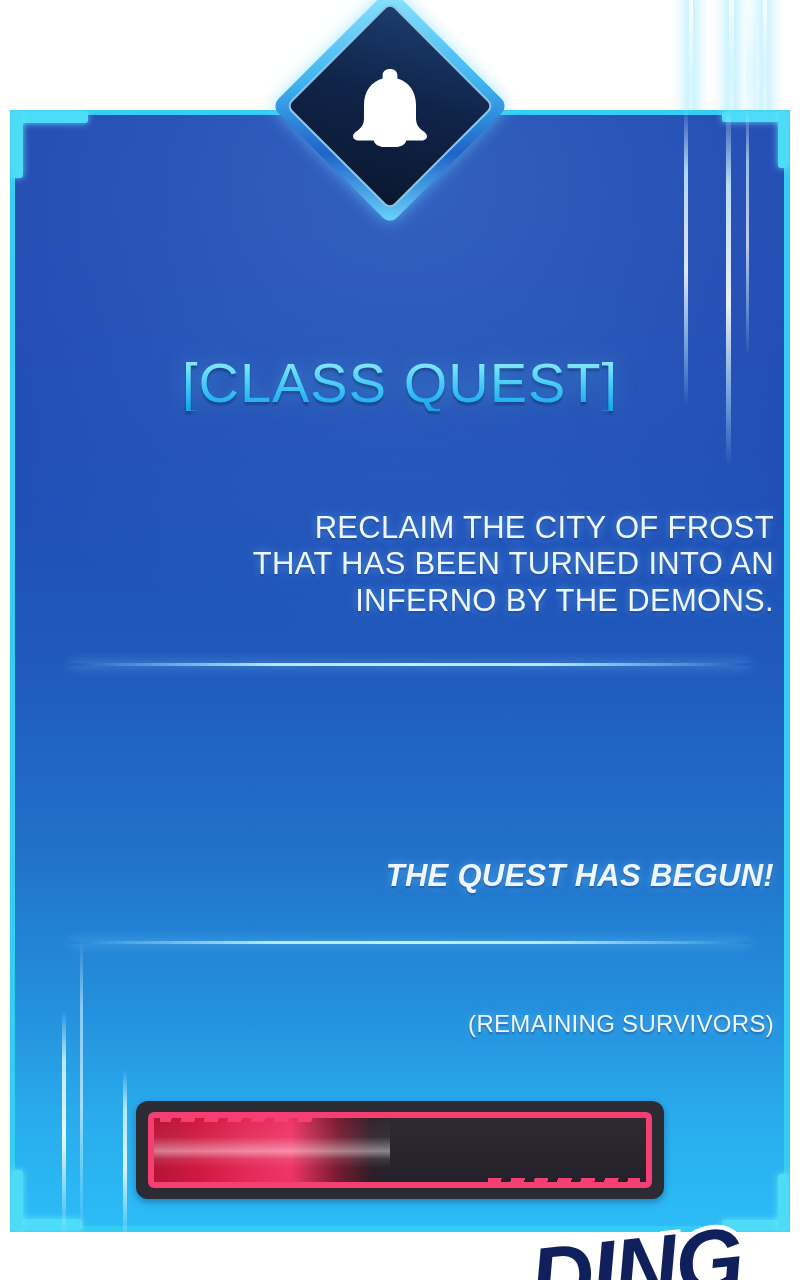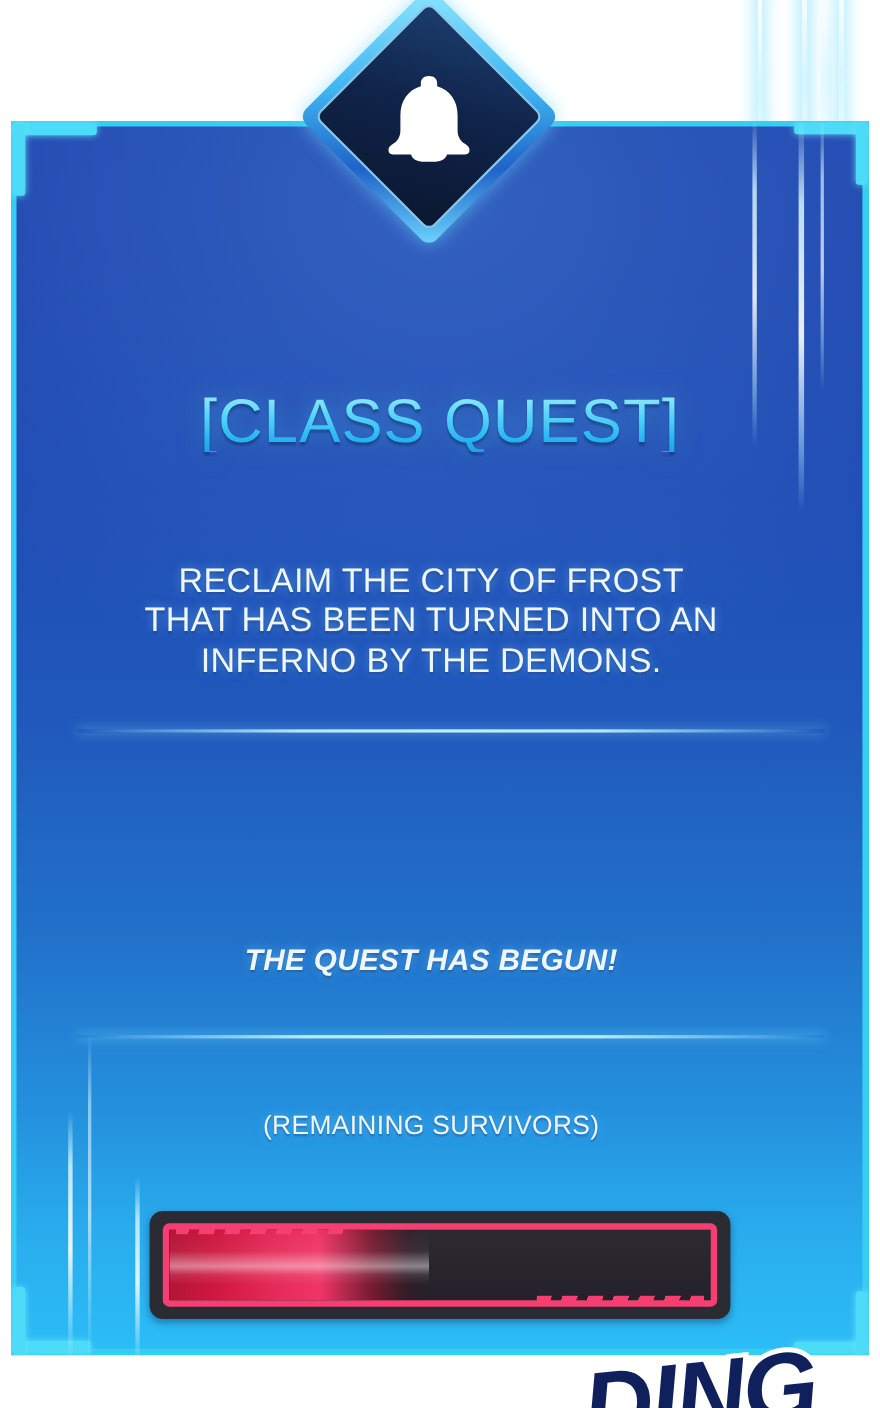--- a/index.html
+++ b/index.html
@@ -137,21 +137,21 @@
     color:transparent;
     -webkit-text-fill-color:transparent;
     filter:drop-shadow(0 0 10px rgba(90,210,255,.55)) drop-shadow(0 3px 1px rgba(8,30,90,.55));
     z-index:4;
   }
 
   
   .body-text {
     position:absolute;
     left:0; right:16px;
-    text-align:center;
+    text-align:right;
     color:#eef7ff;
     text-shadow:0 0 9px rgba(120,200,255,.55), 0 2px 2px rgba(10,35,95,.45);
     z-index:4;
   }
   #objective {
     top:400px;
     font-size:31px;
     font-weight:400;
     line-height:1.17;
     letter-spacing:.3px;
@@ -159,21 +159,21 @@
   #announce {
     top:625px;
     font-size:29px;
     font-style:italic;
     font-weight:700;
     line-height:1.2;
     letter-spacing:.3px;
   }
   #begun {
     top:748px;
-    font-size:27px;
+    font-size:31px;
     font-style:italic;
     font-weight:700;
     letter-spacing:.3px;
   }
   #gauge-label {
     top:900px;
     font-size:24px;
     letter-spacing:.3px;
   }
 

